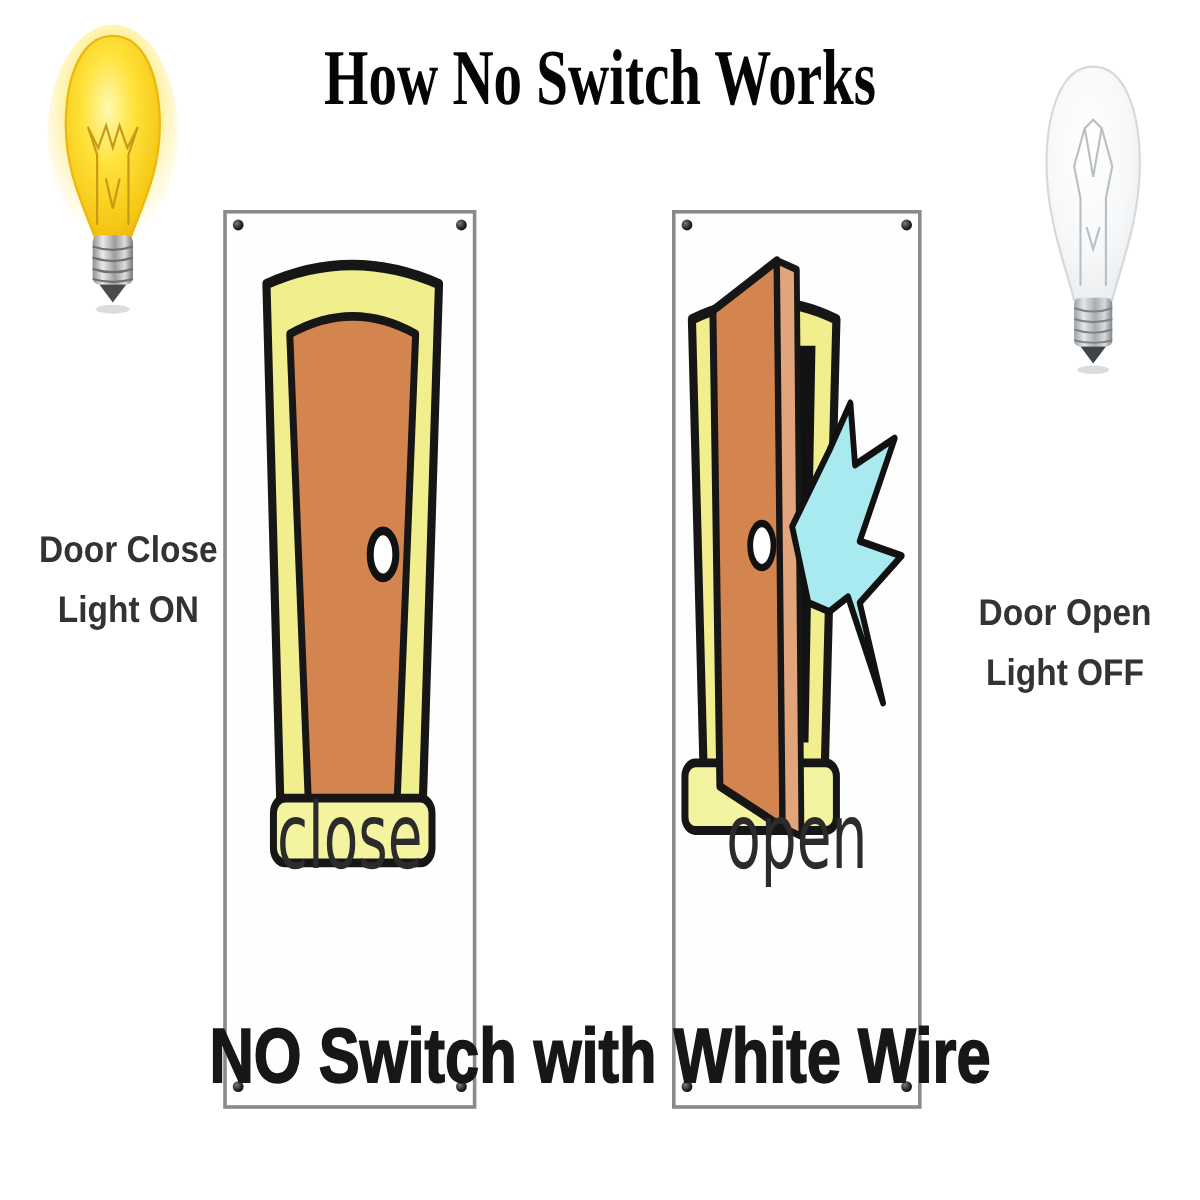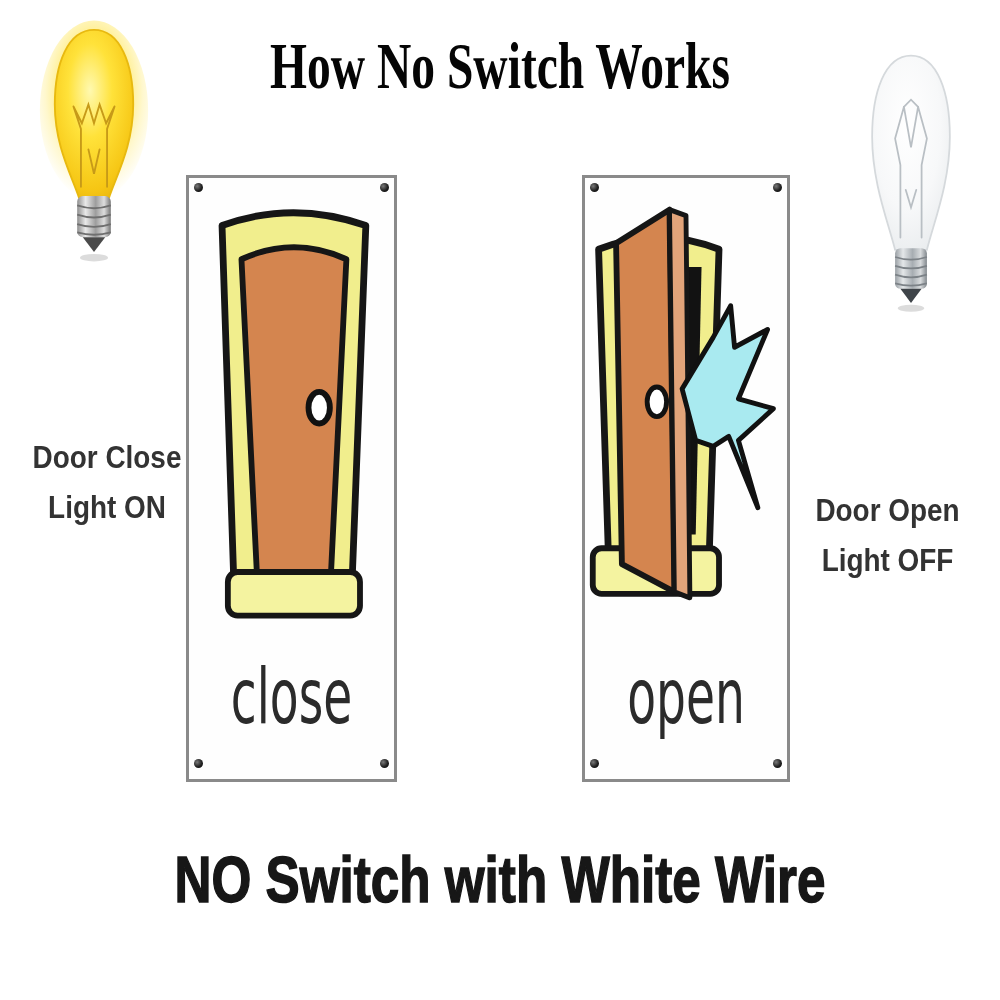--- a/index.html
+++ b/index.html
@@ -18,28 +18,28 @@
   }
   .footer {
     position:absolute; top:843px; left:0; width:1000px;
     text-align:center;
     font-weight:bold; font-size:64px; color:#171717;
     -webkit-text-stroke:1.5px #171717;
     transform:scaleX(0.80); transform-origin:center;
     white-space:nowrap;
   }
   .panel {
-    position:absolute; top:175px; height:607px;
+    position:absolute; top:175px; height:749px;
     background:#fefefe;
     border:3px solid #8a8a8a;
     box-sizing:border-box;
     text-decoration:underline;
   }
   .panel-left  { left:186px; width:211px; }
-  .panel-right { left:582px; width:208px; }
+  .panel-right { left:560px; width:208px; }
   .door-svg { position:absolute; left:0; top:0; width:100%; height:100%; overflow:visible; }
   .screw {
     position:absolute; width:9px; height:9px; border-radius:50%;
     background:radial-gradient(circle at 35% 35%, #7a7a7a 0%, #222 55%, #000 100%);
   }
   .screw.tl { left:5px;  top:5px; }
   .screw.tr { right:5px; top:5px; }
   .screw.bl { left:5px;  bottom:11px; }
   .screw.br { right:5px; bottom:11px; }
   .caption {

